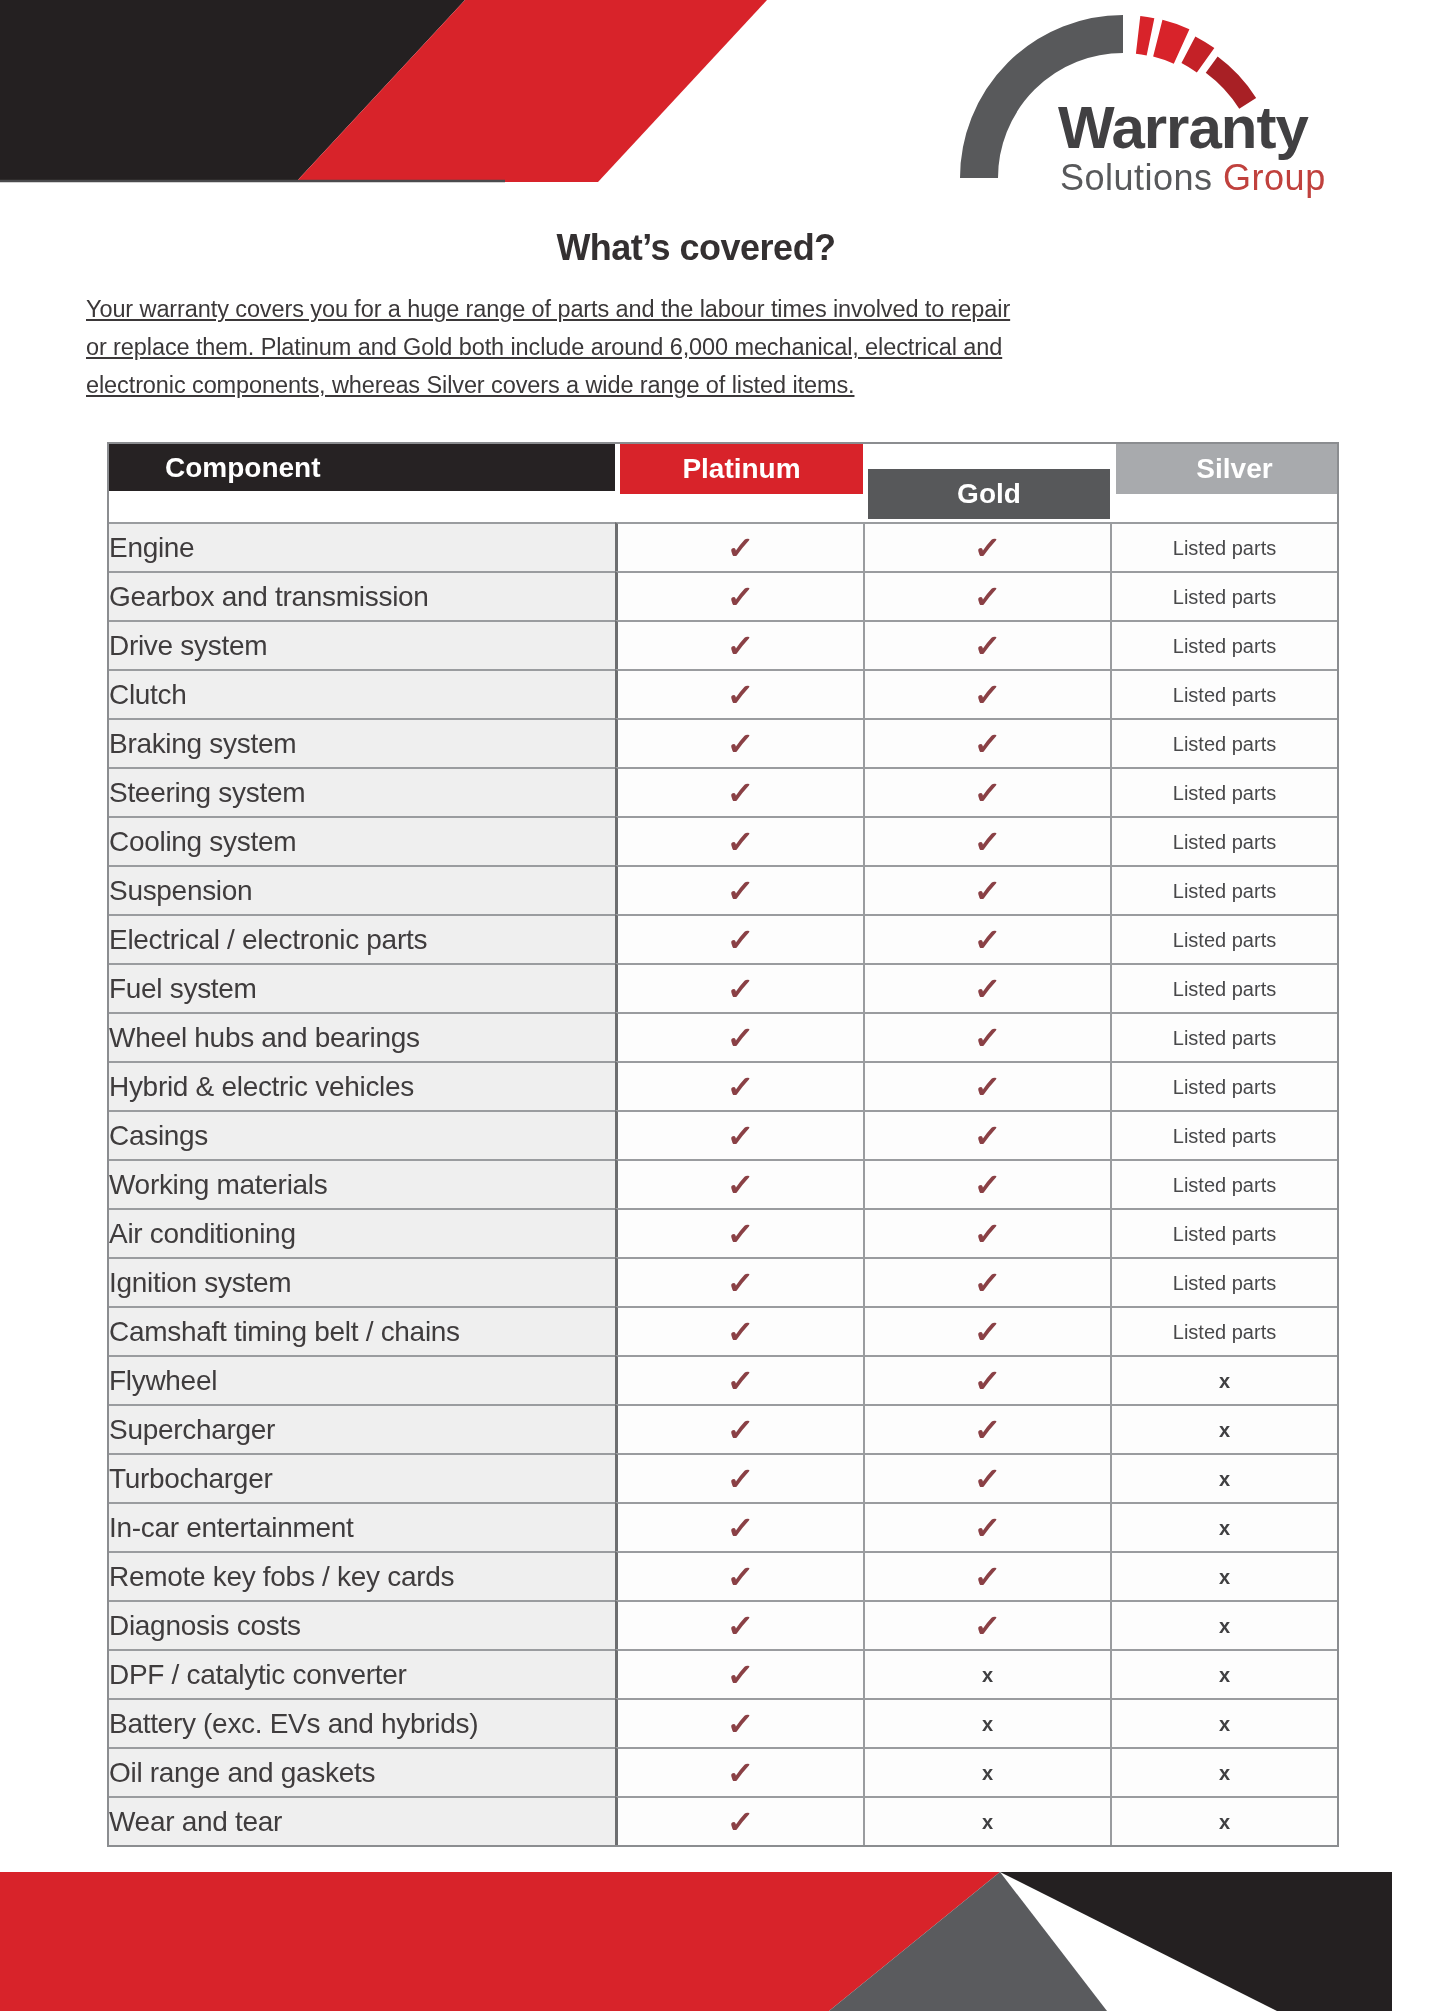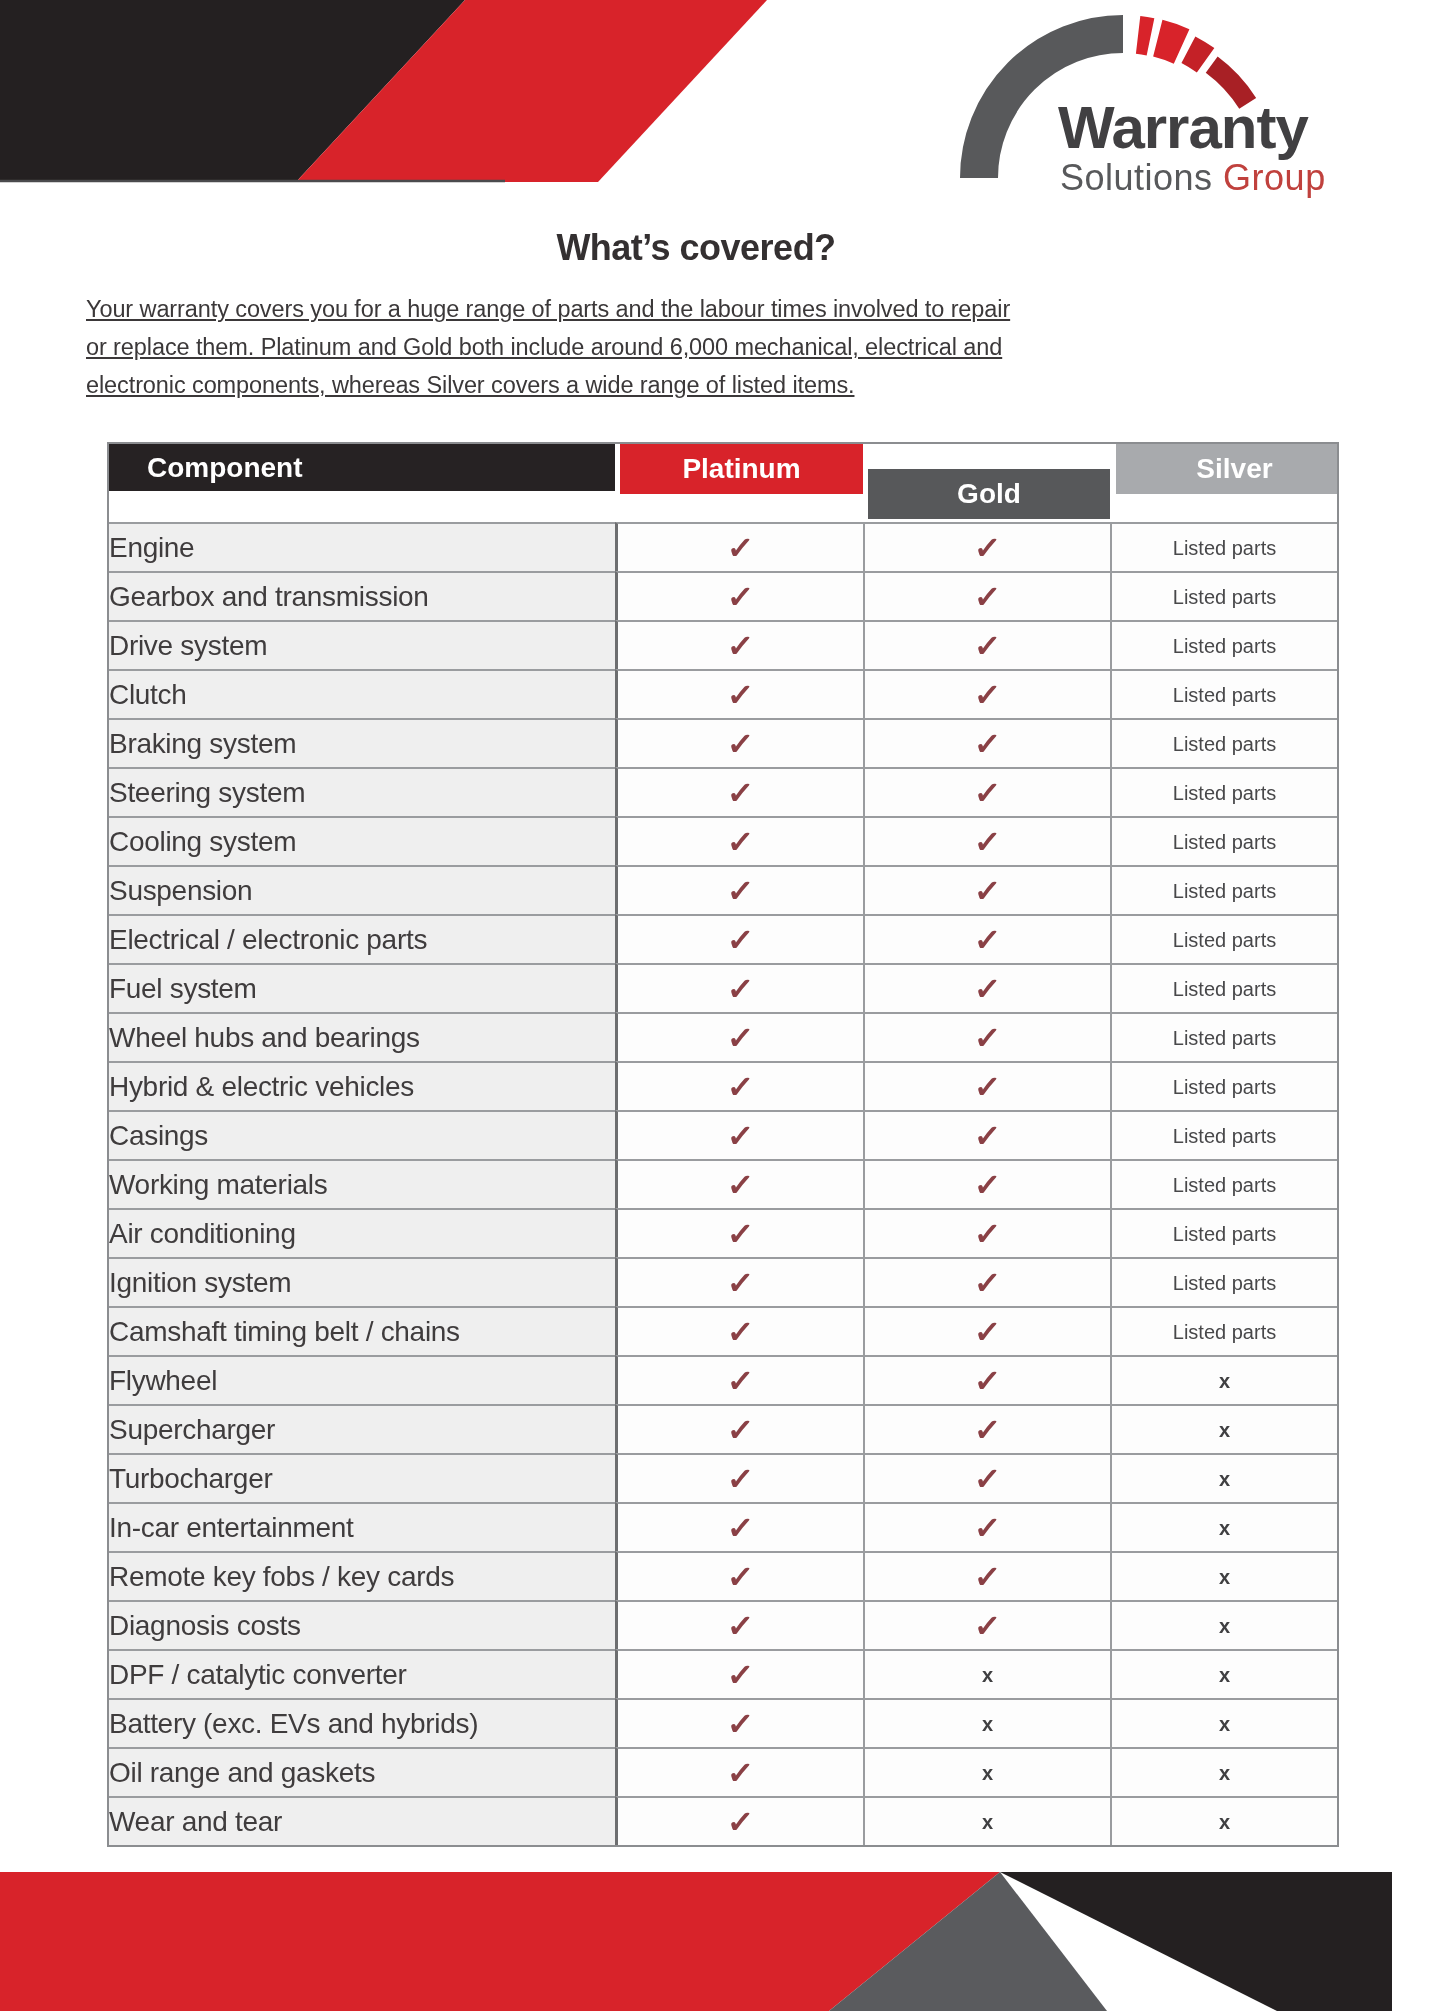--- a/index.html
+++ b/index.html
@@ -24,21 +24,21 @@
   
   .tbl{
     position:absolute;left:107px;top:442px;
     display:grid;grid-template-columns:506px 248px 247px 227px;
     border:2px solid #8b8d90;background:#fff;
   }
   .th{
     height:50px;border-bottom:3px solid #fff;display:flex;align-items:center;justify-content:center;
     color:#fff;font-weight:bold;font-size:28px;
   }
-  .th.comp{justify-content:flex-start;padding-left:38px;box-sizing:border-box;background:#262223;}
+  .th.comp{justify-content:flex-start;padding-left:56px;box-sizing:border-box;background:#262223;}
   .th.plat{background:#d8232a;border-left:5px solid #fff;}
   .th.gold{background:#57585a;border-left:5px solid #fff;margin-top:25px;}
   .th.silv{background:#a8aaad;border-left:6px solid #fff;padding-left:16px;}
   .cell{height:47px;border-top:2px solid #9a9c9f;display:flex;align-items:center;box-sizing:content-box;}
   .cell.comp{background:#efefef;font-size:28px;color:#3f3c3d;letter-spacing:-0.3px;}
   .cell.mark{justify-content:center;background:#fdfdfd;border-left:2px solid #9a9c9f;}
   .cell.mark.pfirst{border-left:3px solid #6d6e70;}
   .mk{line-height:1;}
   .mk.check{color:#8a4045;font-size:32px;font-weight:bold;transform:rotate(3deg);}
   .mk.cross{color:#404042;font-size:20px;font-weight:bold;}

